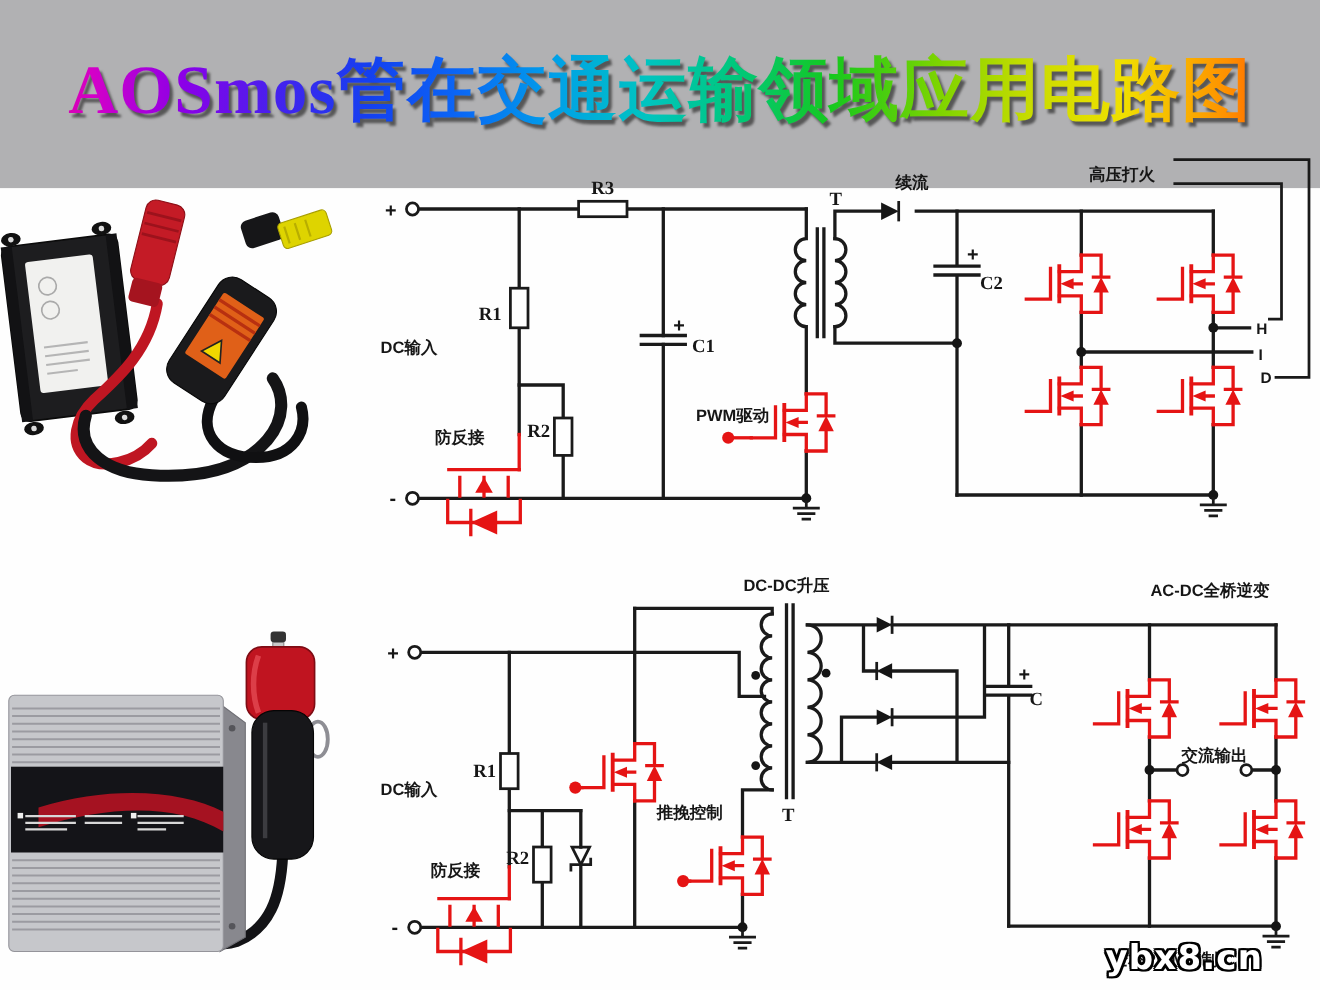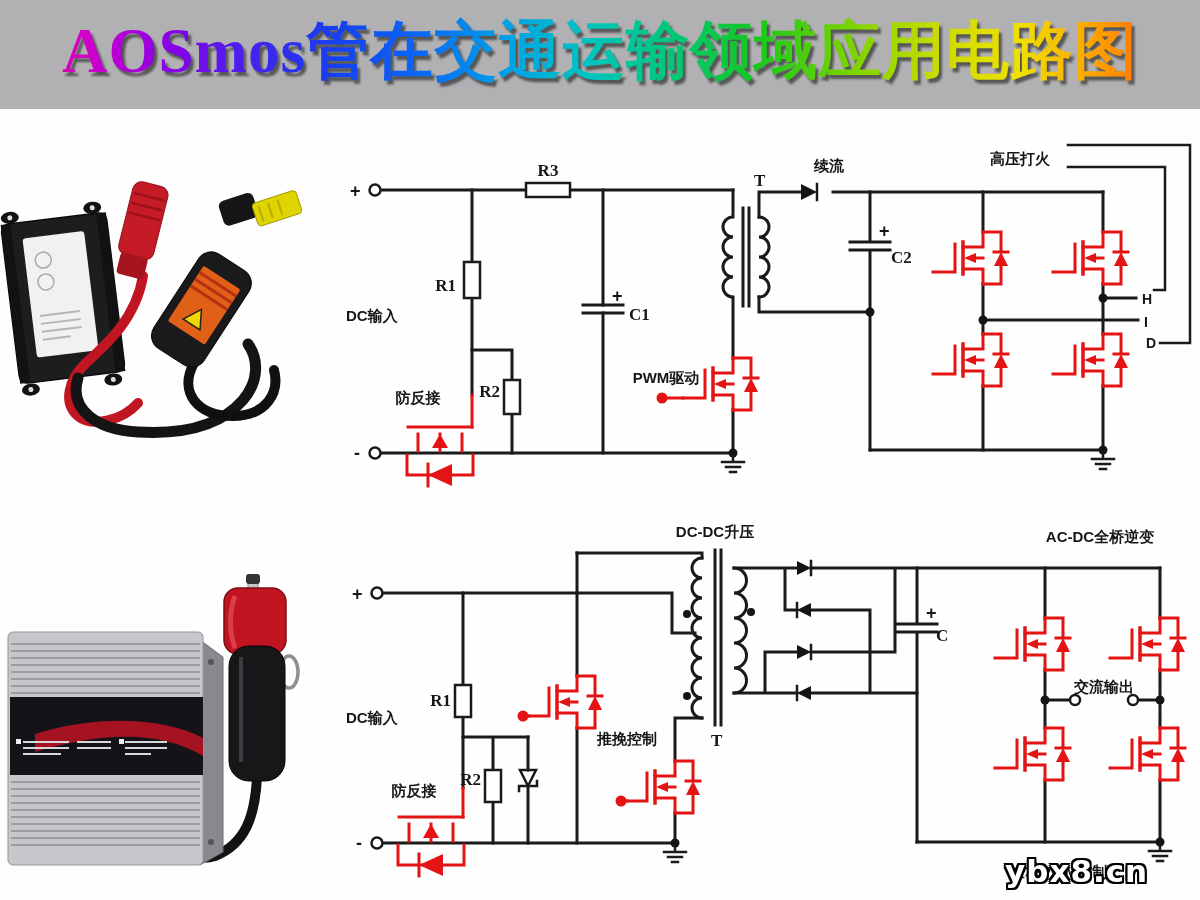--- a/index.html
+++ b/index.html
@@ -1,18 +1,18 @@
 <!DOCTYPE html>
 <html style="--banner-bg: #b1b1b3; --schematic-red: #e51414; --wire-black: #1a1a1a; --caption-red: #d8100f;"><head>
 <meta charset="utf-8">
 <style>
   html,body{margin:0;padding:0;background:#fff;}
   .stage{position:relative;width:1200px;height:900px;background:#fefefe;overflow:hidden;
          font-family:"Liberation Sans",sans-serif;}
-  .banner{position:absolute;left:0;top:0;width:1200px;height:109px;background:var(--banner-bg,#b1b1b3);}
+  .banner{position:absolute;left:0;top:0;width:1200px;height:171px;background:var(--banner-bg,#b1b1b3);}
   .banner-title{position:absolute;left:0;right:0;top:50%;transform:translateY(-55%);
     text-align:center;white-space:nowrap;
     font-family:"Liberation Serif",serif;font-weight:bold;font-size:63px;letter-spacing:1px;
     background:linear-gradient(90deg,#e0007f 0%,#d400c8 7%,#8a00e8 14%,#4422ee 21%,#1440f0 28%,
       #0a68f5 35%,#00a0e8 42%,#00c4c0 49%,#00c878 56%,#16c81e 63%,#7cd400 71%,#c8dc00 78%,
       #f0e000 85%,#ff9000 93%,#ff2800 100%);
     -webkit-background-clip:text;background-clip:text;color:transparent;
     filter:drop-shadow(3px 4px 1px rgba(70,70,70,0.85));}
   .caption{position:absolute;left:33px;top:492px;font-family:"Liberation Serif",serif;
     font-weight:bold;font-size:31px;color:var(--caption-red,#d8100f);white-space:nowrap;}

